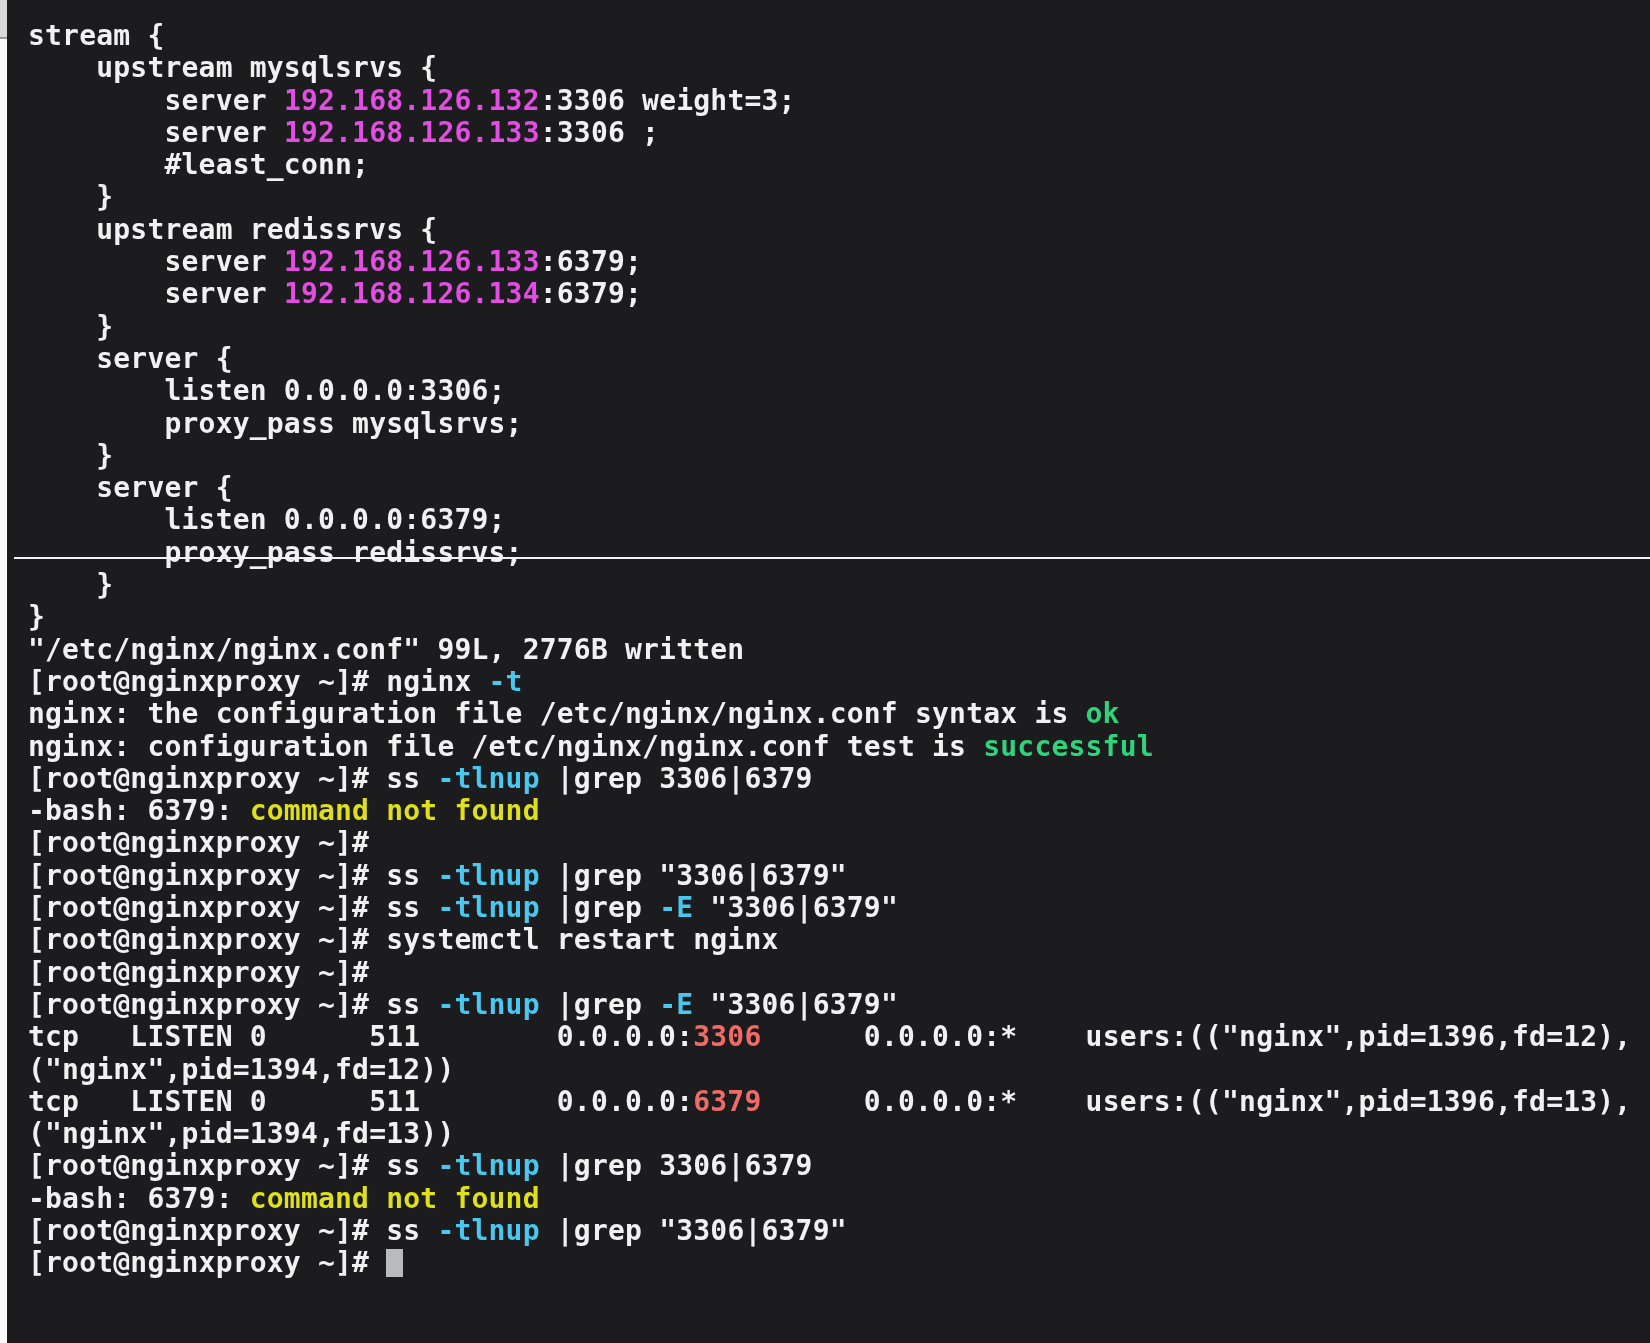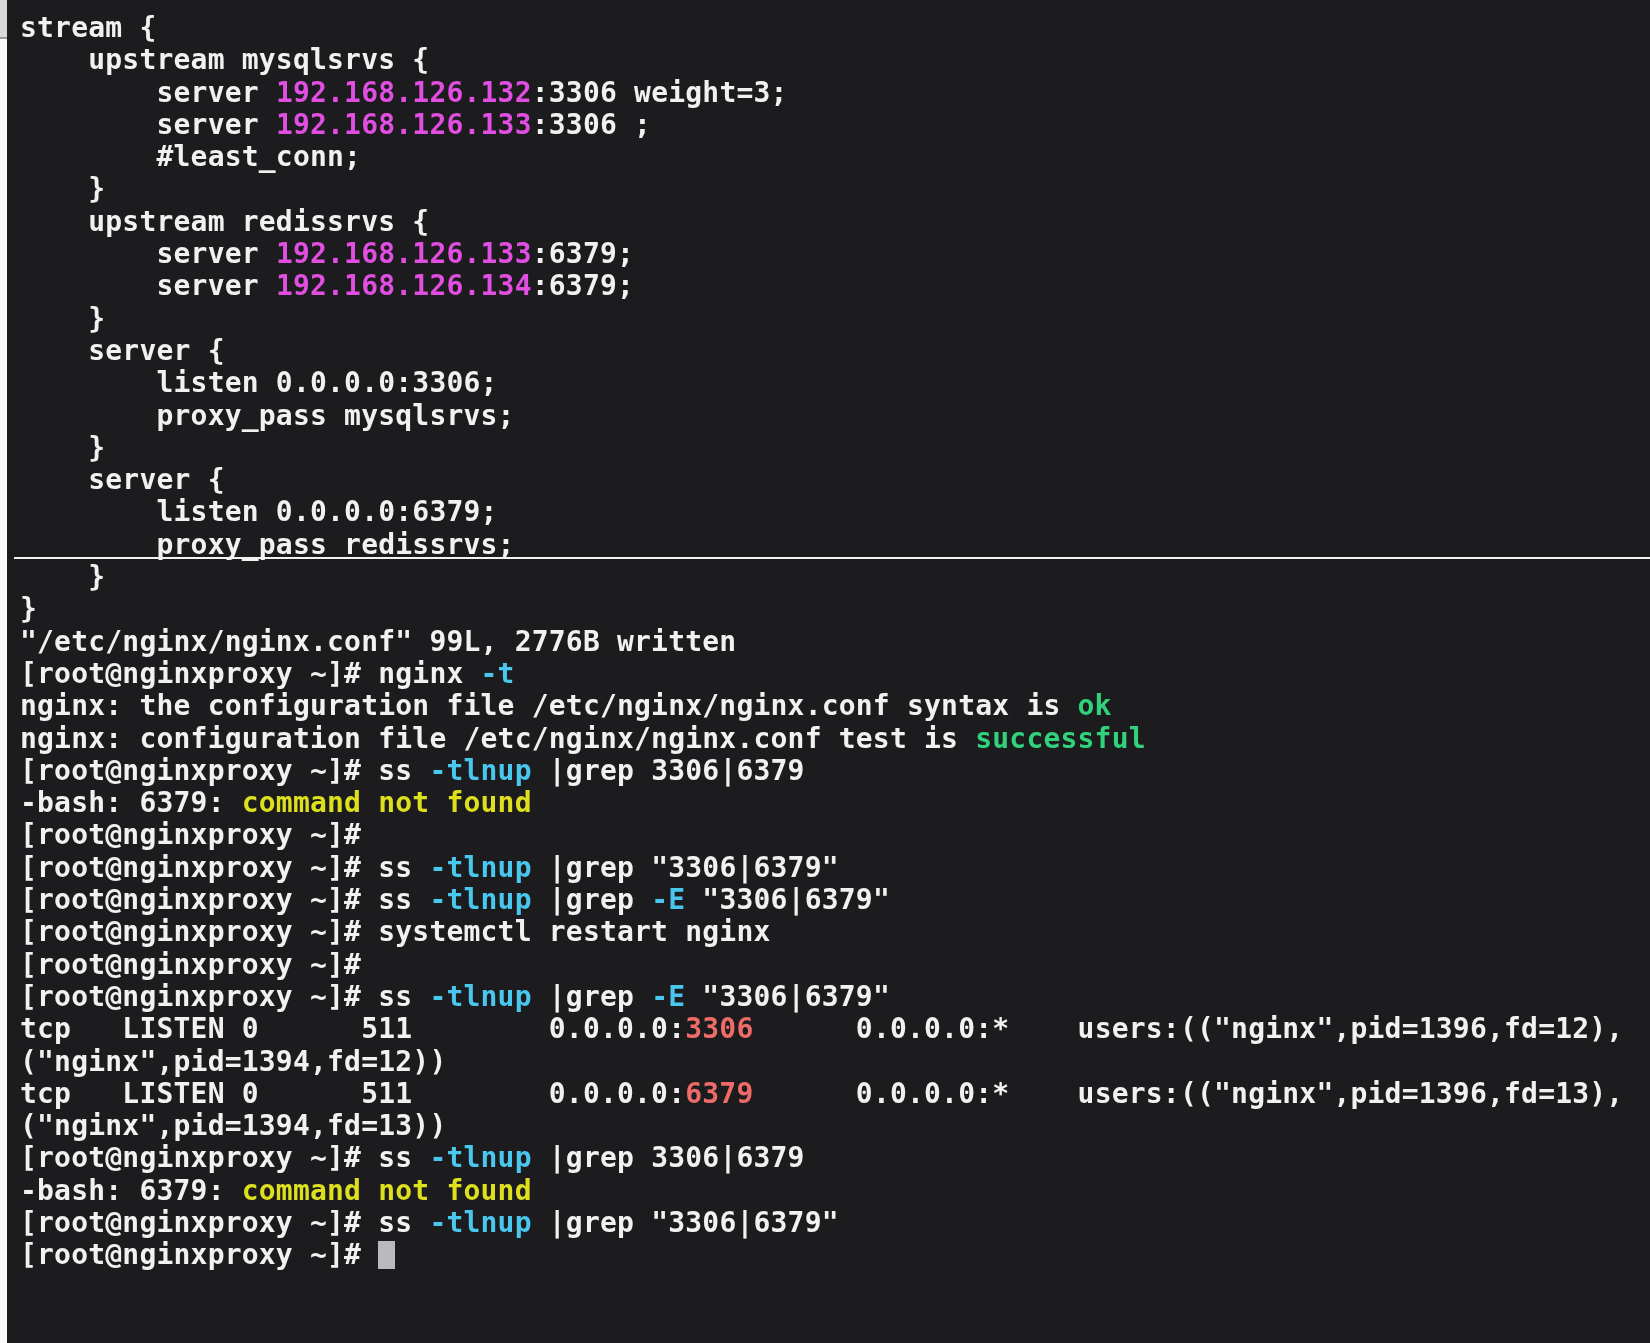--- a/index.html
+++ b/index.html
@@ -23,21 +23,21 @@
   .scroll-thumb {
     position: absolute;
     left: 0; top: 0;
     width: 7px; height: 37px;
     background: #d9d9da;
     border-bottom: 2px solid #9a9a9c;
   }
   pre.terminal {
     position: absolute;
     left: 8px; top: 0; right: 0;
-    margin: 0;
+    margin: 8px;
     padding: 12px 0 0 12px;
     font-family: "DejaVu Sans Mono", monospace;
     font-weight: bold;
     font-size: 28px;
     line-height: 32.3px;
     letter-spacing: 0.2px;
     color: #f1f1f1;
   }
   .line { height: 32.3px; white-space: pre; }
   .cursor-block {

